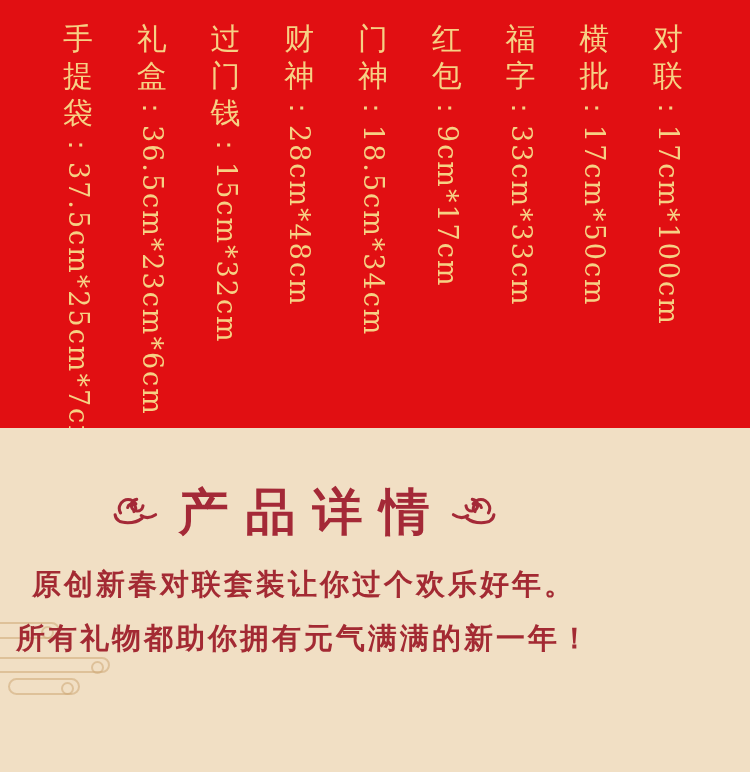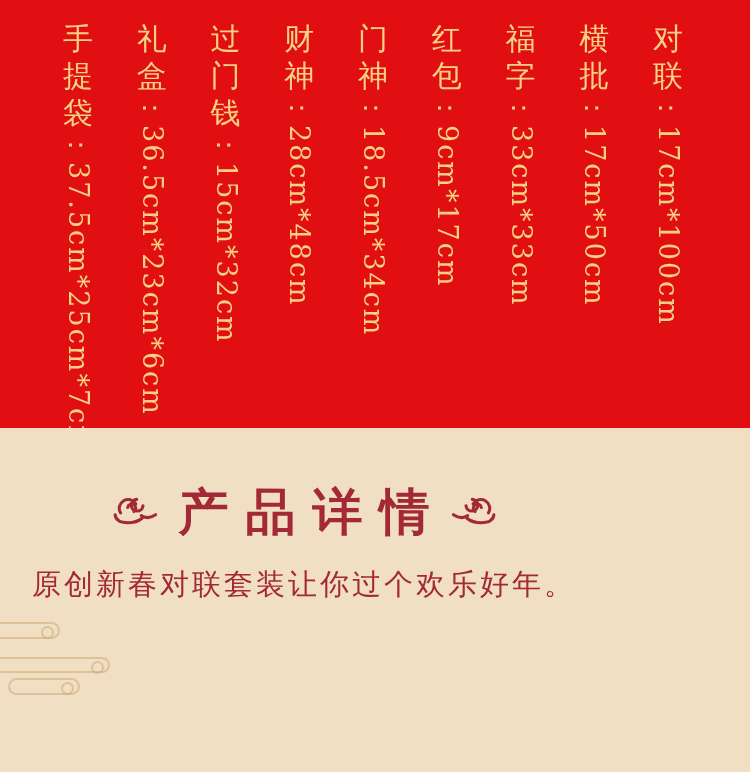--- a/index.html
+++ b/index.html
@@ -88,21 +88,21 @@
   .cloud-right{transform:scaleX(-1);}
 
   .detail-body{margin-top:28px;position:relative;z-index:2;}
   .detail-line{
     text-align:center;
     font-size:29px;
     letter-spacing:3px;
     line-height:34px;
     margin:20px 0;
     color:var(--body-ink);
-    font-weight:400;
+    font-weight:700;
   }
 
   
   .deco{position:absolute;border:2px solid var(--deco);z-index:1;}
   .deco-line{border-width:2px 0 0 0;height:0;border-radius:2px;}
   .deco-cap{border-radius:11px;}
   .deco-cap::before{
     content:"";
     position:absolute;
     top:2px;width:9px;height:9px;
@@ -211,14 +211,15 @@
         <path d="M15 27 a9.5 9.5 0 1 1 17 -10"></path>
         <path d="M23 21 a4.5 4.5 0 1 1 7 4.5"></path>
         <path d="M9 29 q1 9 14 9 q10 0 16 -5"></path>
         <path d="M38 30 q7 5 16 -1"></path>
       </g>
     </svg>
   </div>
 
   <div class="detail-body">
     <p class="detail-line">原创新春对联套装让你过个欢乐好年。</p>
+    <p class="detail-line">所有礼物都助你拥有元气满满的新一年！</p>
   </div>
 </section>
 
 </body></html>

